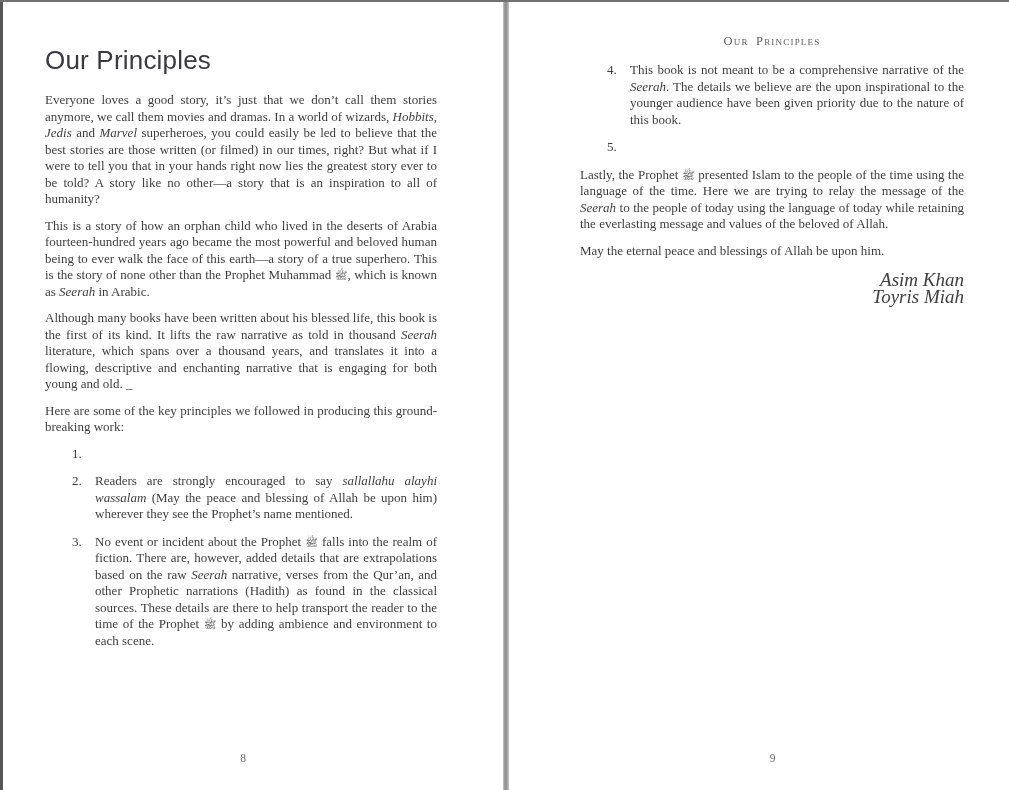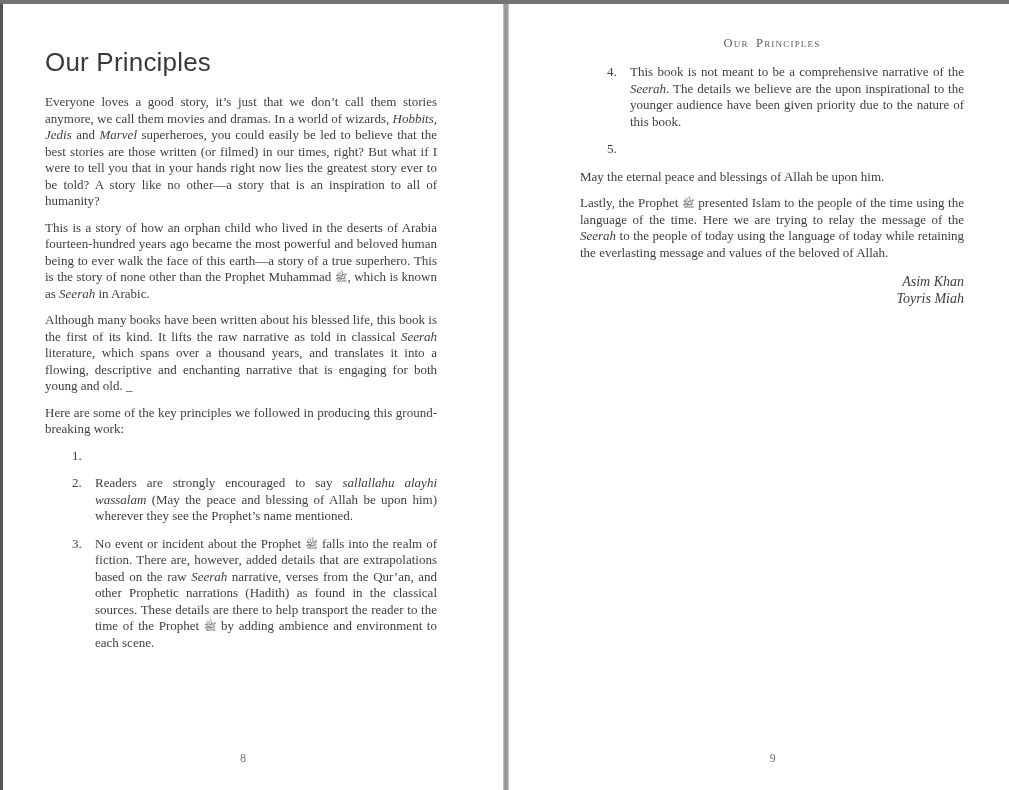--- a/index.html
+++ b/index.html
@@ -10,21 +10,21 @@
     background: #ffffff;
     overflow: hidden;
     font-family: "Liberation Serif", serif;
   }
   .spread {
     position: relative;
     display: flex;
     width: 1009px;
     height: 790px;
     box-sizing: border-box;
-    border-top: 4px solid #737373;
+    border-top: 2px solid #737373;
     background: #f9a8d4;
   }
   .page {
     position: relative;
     background: #ffffff;
     box-sizing: border-box;
   }
   .page-left {
     width: 503px;
     border-left: 3px solid #565656;
@@ -103,21 +103,21 @@
     letter-spacing: 1.2px;
     word-spacing: 3px;
     color: #5c5c5c;
     margin: 0 0 13px 0;
   }
 
   .signatures {
     margin-top: 12px;
     text-align: right;
     font-style: italic;
-    font-size: 14px;
+    font-size: 19px;
     line-height: 17px;
     color: #3e3e3e;
   }
 
   .page-num {
     position: absolute;
     bottom: 26px;
     font-size: 11.5px;
     color: #6b6b6b;
     text-align: center;
@@ -129,21 +129,21 @@
 <body>
 
 <div class="spread">
 
   <div class="page page-left">
     <div class="content-left">
       <h1 class="doc-title">Our Principles</h1>
 
       <p class="body-text"><span>Everyone loves a good story, it’s just that we don’t call them stories anymore, we call them movies and dramas. In a world of wizards, </span><i>Hobbits, Jedis</i><span> and </span><i>Marvel</i><span> superheroes, you could easily be led to believe that the best stories are those written (or filmed) in our times, right? But what if I were to tell you that in your hands right now lies the greatest story ever to be told? A story like no other—a story that is an inspiration to all of humanity?</span></p>
       <p class="body-text"><span>This is a story of how an orphan child who lived in the deserts of Arabia fourteen-hundred years ago became the most powerful and beloved human being to ever walk the face of this earth—a story of a true superhero. This is the story of none other than the Prophet Muhammad </span><span class="pbuh">ﷺ</span><span>, which is known as </span><i>Seerah</i><span> in Arabic.</span></p>
-      <p class="body-text"><span>Although many books have been written about his blessed life, this book is the first of its kind. It lifts the raw narrative as told in classical </span><i>Seerah</i><span> literature, which spans over a thousand years, and translates it into a flowing, descriptive and enchanting narrative that is engaging for both young and old. </span><span>_</span></p>
+      <p class="body-text"><span>Although many books have been written about his blessed life, this book is the first of its kind. It lifts the raw narrative as told in thousand </span><i>Seerah</i><span> literature, which spans over a thousand years, and translates it into a flowing, descriptive and enchanting narrative that is engaging for both young and old. </span><span>_</span></p>
       <p class="body-text"><span>Here are some of the key principles we followed in producing this ground-breaking work:</span></p>
 
       <div class="li">
         <span class="li-num">1.</span>
       </div>
       <div class="li">
         <span class="li-num">2.</span>
         <span class="li-body"><span>Readers are strongly encouraged to say </span><i>sallallahu alayhi wassalam</i><span> (May the peace and blessing of Allah be upon him) wherever they see the Prophet’s name mentioned.</span></span>
       </div>
       <div class="li">
@@ -163,22 +163,22 @@
       <div class="running-header">Our Principles</div>
 
       <div class="li">
         <span class="li-num">4.</span>
         <span class="li-body"><span>This book is not meant to be a comprehensive narrative of the </span><i>Seerah</i><span>. The details we believe are the upon inspirational to the younger audience have been given priority due to the nature of this book.</span></span>
       </div>
       <div class="li">
         <span class="li-num">5.</span>
       </div>
 
+      <p class="body-text"><span>Lastly, the Prophet </span><span class="pbuh">ﷺ</span><span> presented Islam to the people of the time using the language of the time. Here we are trying to relay the message of the </span><i>Seerah</i><span> to the people of today using the language of today while retaining the everlasting message and values of the beloved of Allah.</span></p>
       <p class="body-text"><span>May the eternal peace and blessings of Allah be upon him.</span></p>
-      <p class="body-text"><span>Lastly, the Prophet </span><span class="pbuh">ﷺ</span><span> presented Islam to the people of the time using the language of the time. Here we are trying to relay the message of the </span><i>Seerah</i><span> to the people of today using the language of today while retaining the everlasting message and values of the beloved of Allah.</span></p>
 
       <div class="signatures">
         <div>Asim Khan</div>
         <div>Toyris Miah</div>
       </div>
     </div>
 
     <div class="page-num page-num-right">9</div>
   </div>
 

